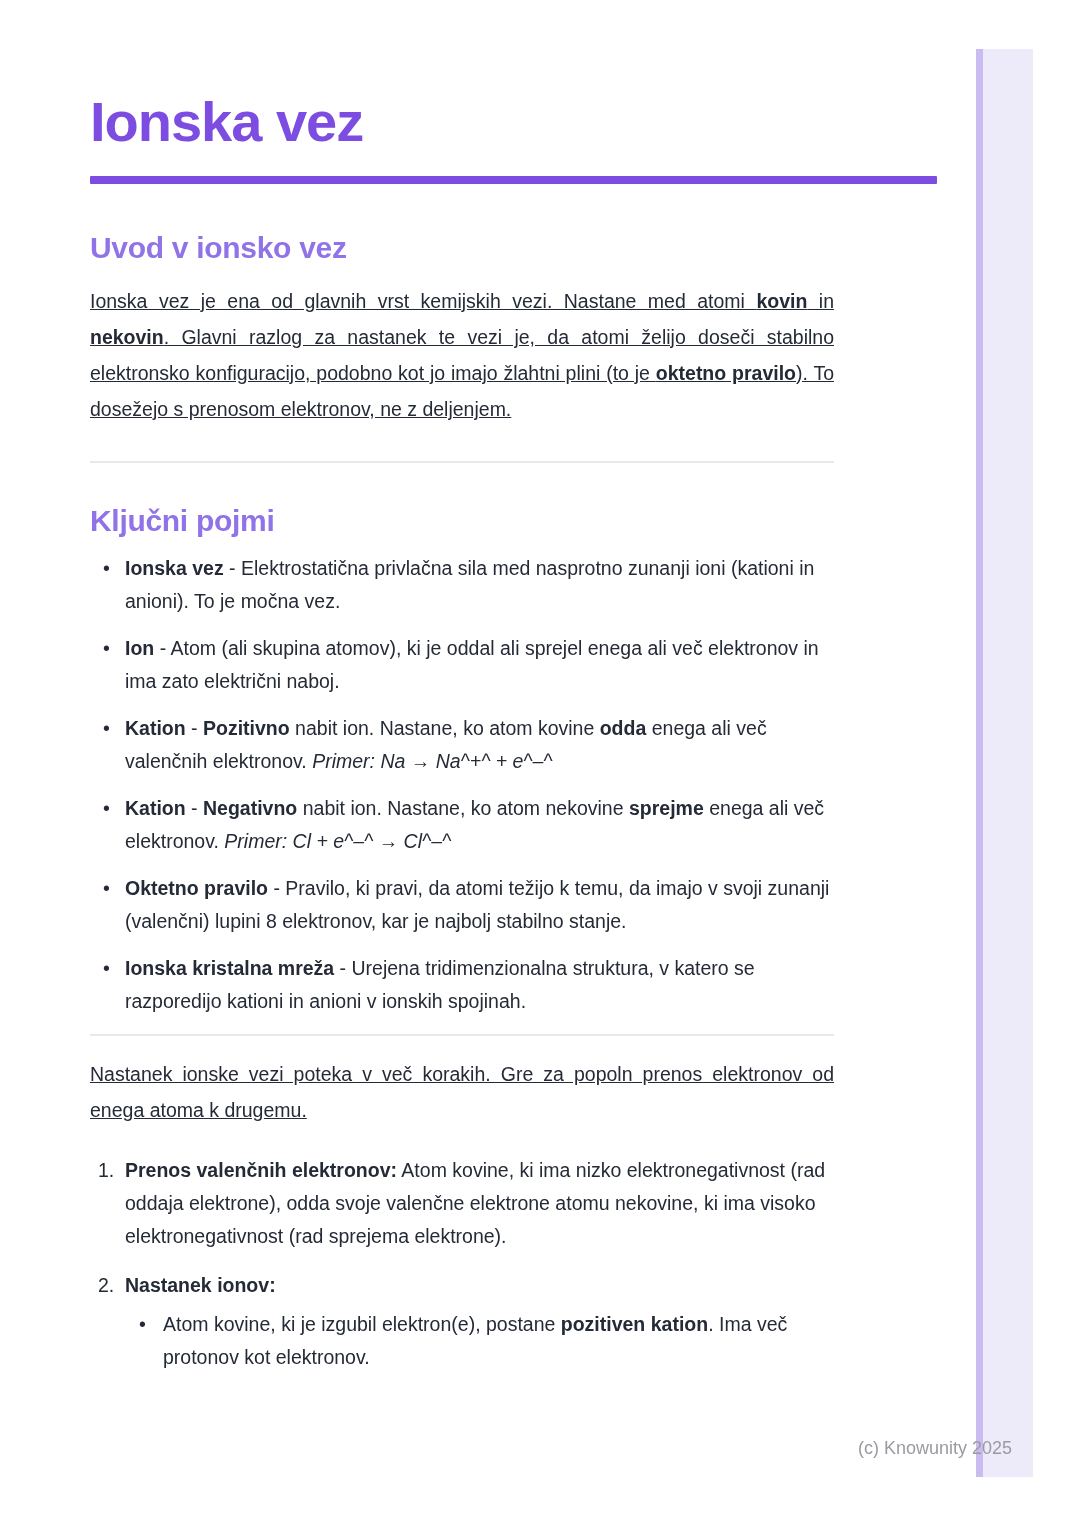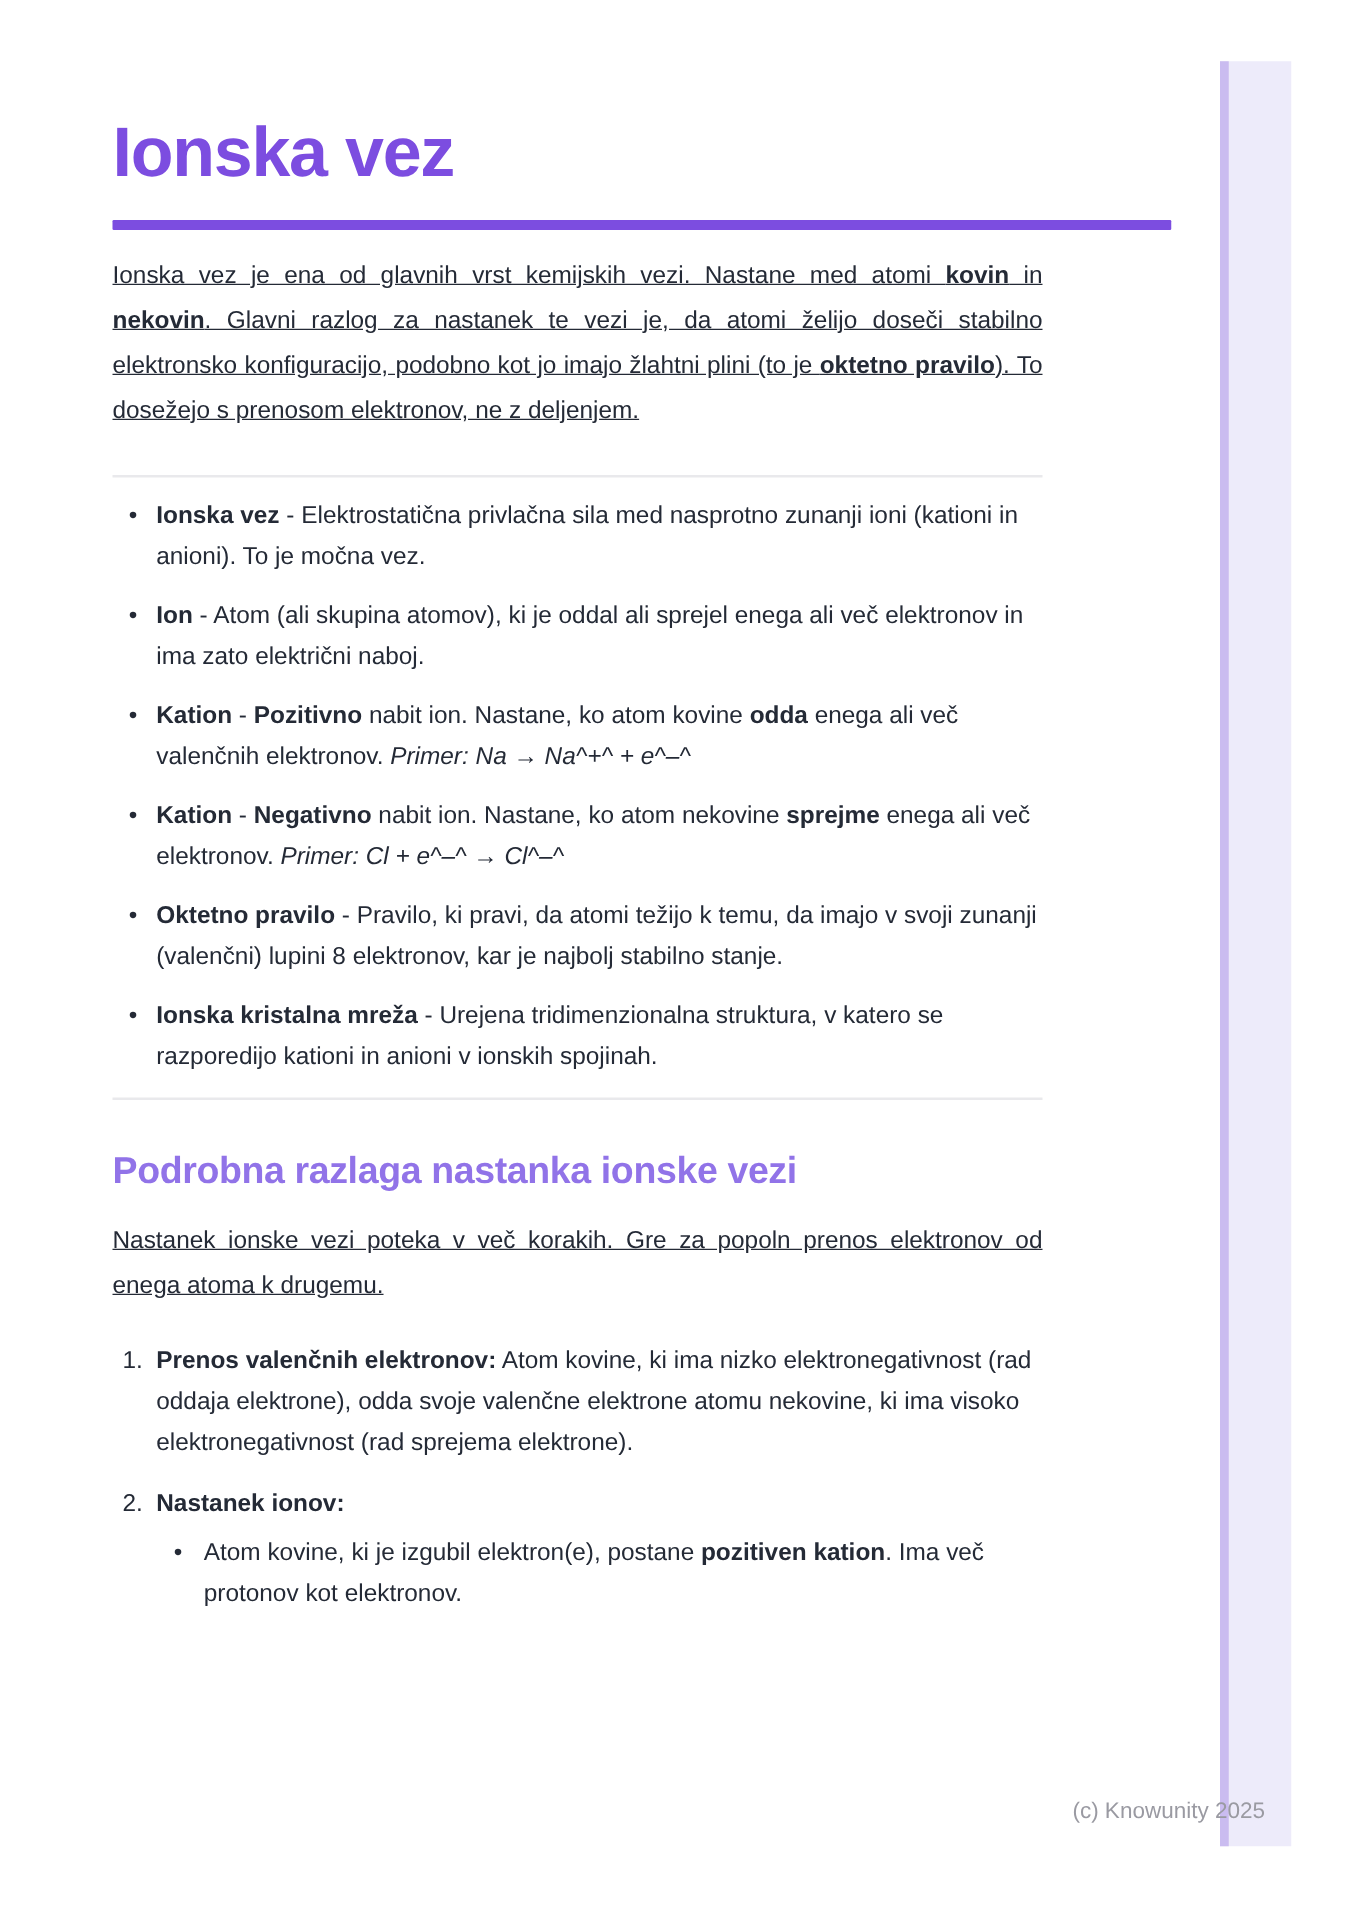--- a/index.html
+++ b/index.html
@@ -115,24 +115,26 @@
 
 <div class="page">
 
   <div class="side-stripe"></div>
 
   <div class="content">
 
     <h1 class="title">Ionska vez</h1>
     <div class="rule"></div>
 
+    <h2 class="section-heading h-uvod">Uvod v ionsko vez</h2>
     <p class="para"><span>Ionska vez je ena od glavnih vrst kemijskih vezi. Nastane med atomi </span><span class="b">kovin</span><span> in </span><span class="b">nekovin</span><span>. Glavni razlog za nastanek te vezi je, da atomi želijo doseči stabilno elektronsko konfiguracijo, podobno kot jo imajo žlahtni plini (to je </span><span class="b">oktetno pravilo</span><span>). To dosežejo s prenosom elektronov, ne z deljenjem.</span></p>
 
     <hr class="divider">
 
+    <h2 class="section-heading h-kljucni">Ključni pojmi</h2>
     <div class="list">
         <div class="li">
           <span class="marker">•</span>
           <div class="li-text"><span class="b">Ionska vez</span><span> - Elektrostatična privlačna sila med nasprotno zunanji ioni (kationi in anioni). To je močna vez.</span></div>
         </div>
         <div class="li">
           <span class="marker">•</span>
           <div class="li-text"><span class="b">Ion</span><span> - Atom (ali skupina atomov), ki je oddal ali sprejel enega ali več elektronov in ima zato električni naboj.</span></div>
         </div>
         <div class="li">
@@ -148,21 +150,20 @@
           <div class="li-text"><span class="b">Oktetno pravilo</span><span> - Pravilo, ki pravi, da atomi težijo k temu, da imajo v svoji zunanji (valenčni) lupini 8 elektronov, kar je najbolj stabilno stanje.</span></div>
         </div>
         <div class="li">
           <span class="marker">•</span>
           <div class="li-text"><span class="b">Ionska kristalna mreža</span><span> - Urejena tridimenzionalna struktura, v katero se razporedijo kationi in anioni v ionskih spojinah.</span></div>
         </div>
       </div>
 
     <hr class="divider divider-2">
 
-    <h2 class="section-heading h-podrobna">Podrobna razlaga nastanka ionske vezi</h2>
     <p class="para p-detail"><span>Nastanek ionske vezi poteka v več korakih. Gre za popoln prenos elektronov od enega atoma k drugemu.</span></p>
     <div class="list numbered-list">
         <div class="li num">
           <span class="marker">1.</span>
           <div class="li-text"><span class="b">Prenos valenčnih elektronov:</span><span> Atom kovine, ki ima nizko elektronegativnost (rad oddaja elektrone), odda svoje valenčne elektrone atomu nekovine, ki ima visoko elektronegativnost (rad sprejema elektrone).</span></div>
         </div>
         <div class="li num">
           <span class="marker">2.</span>
           <div class="li-text"><span class="b">Nastanek ionov:</span><div class="li sub">
               <span class="marker">•</span>

